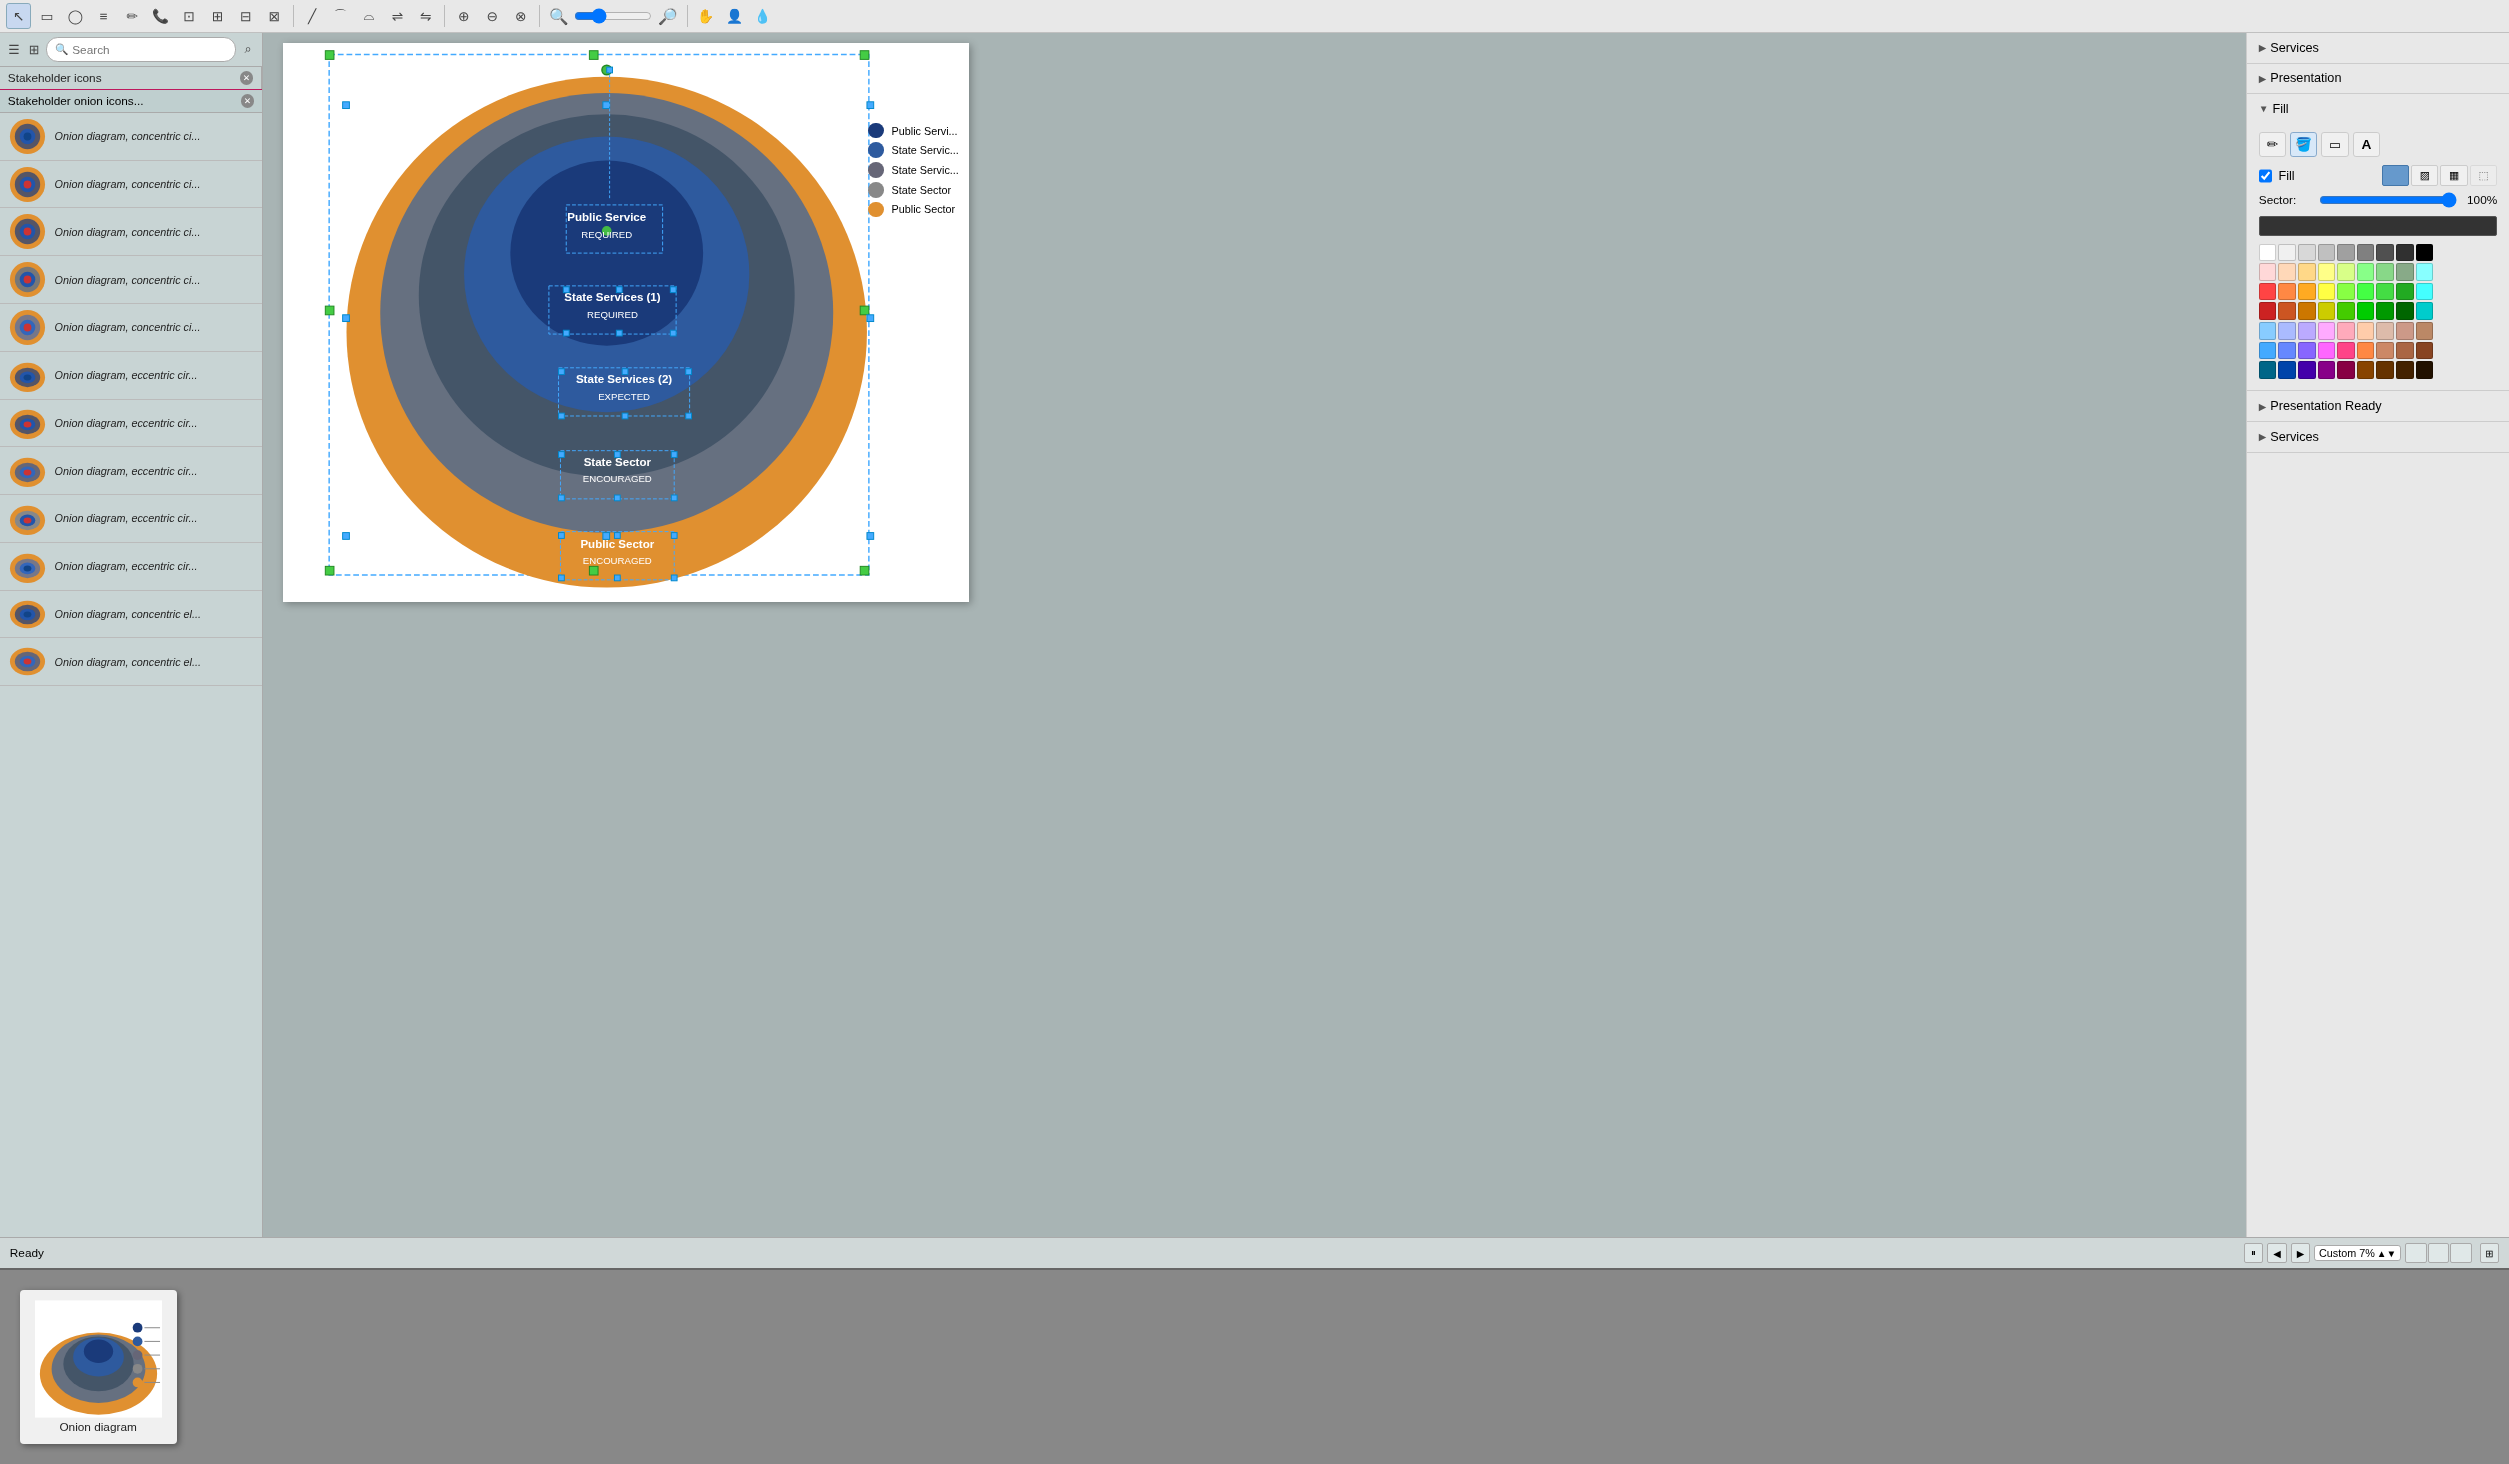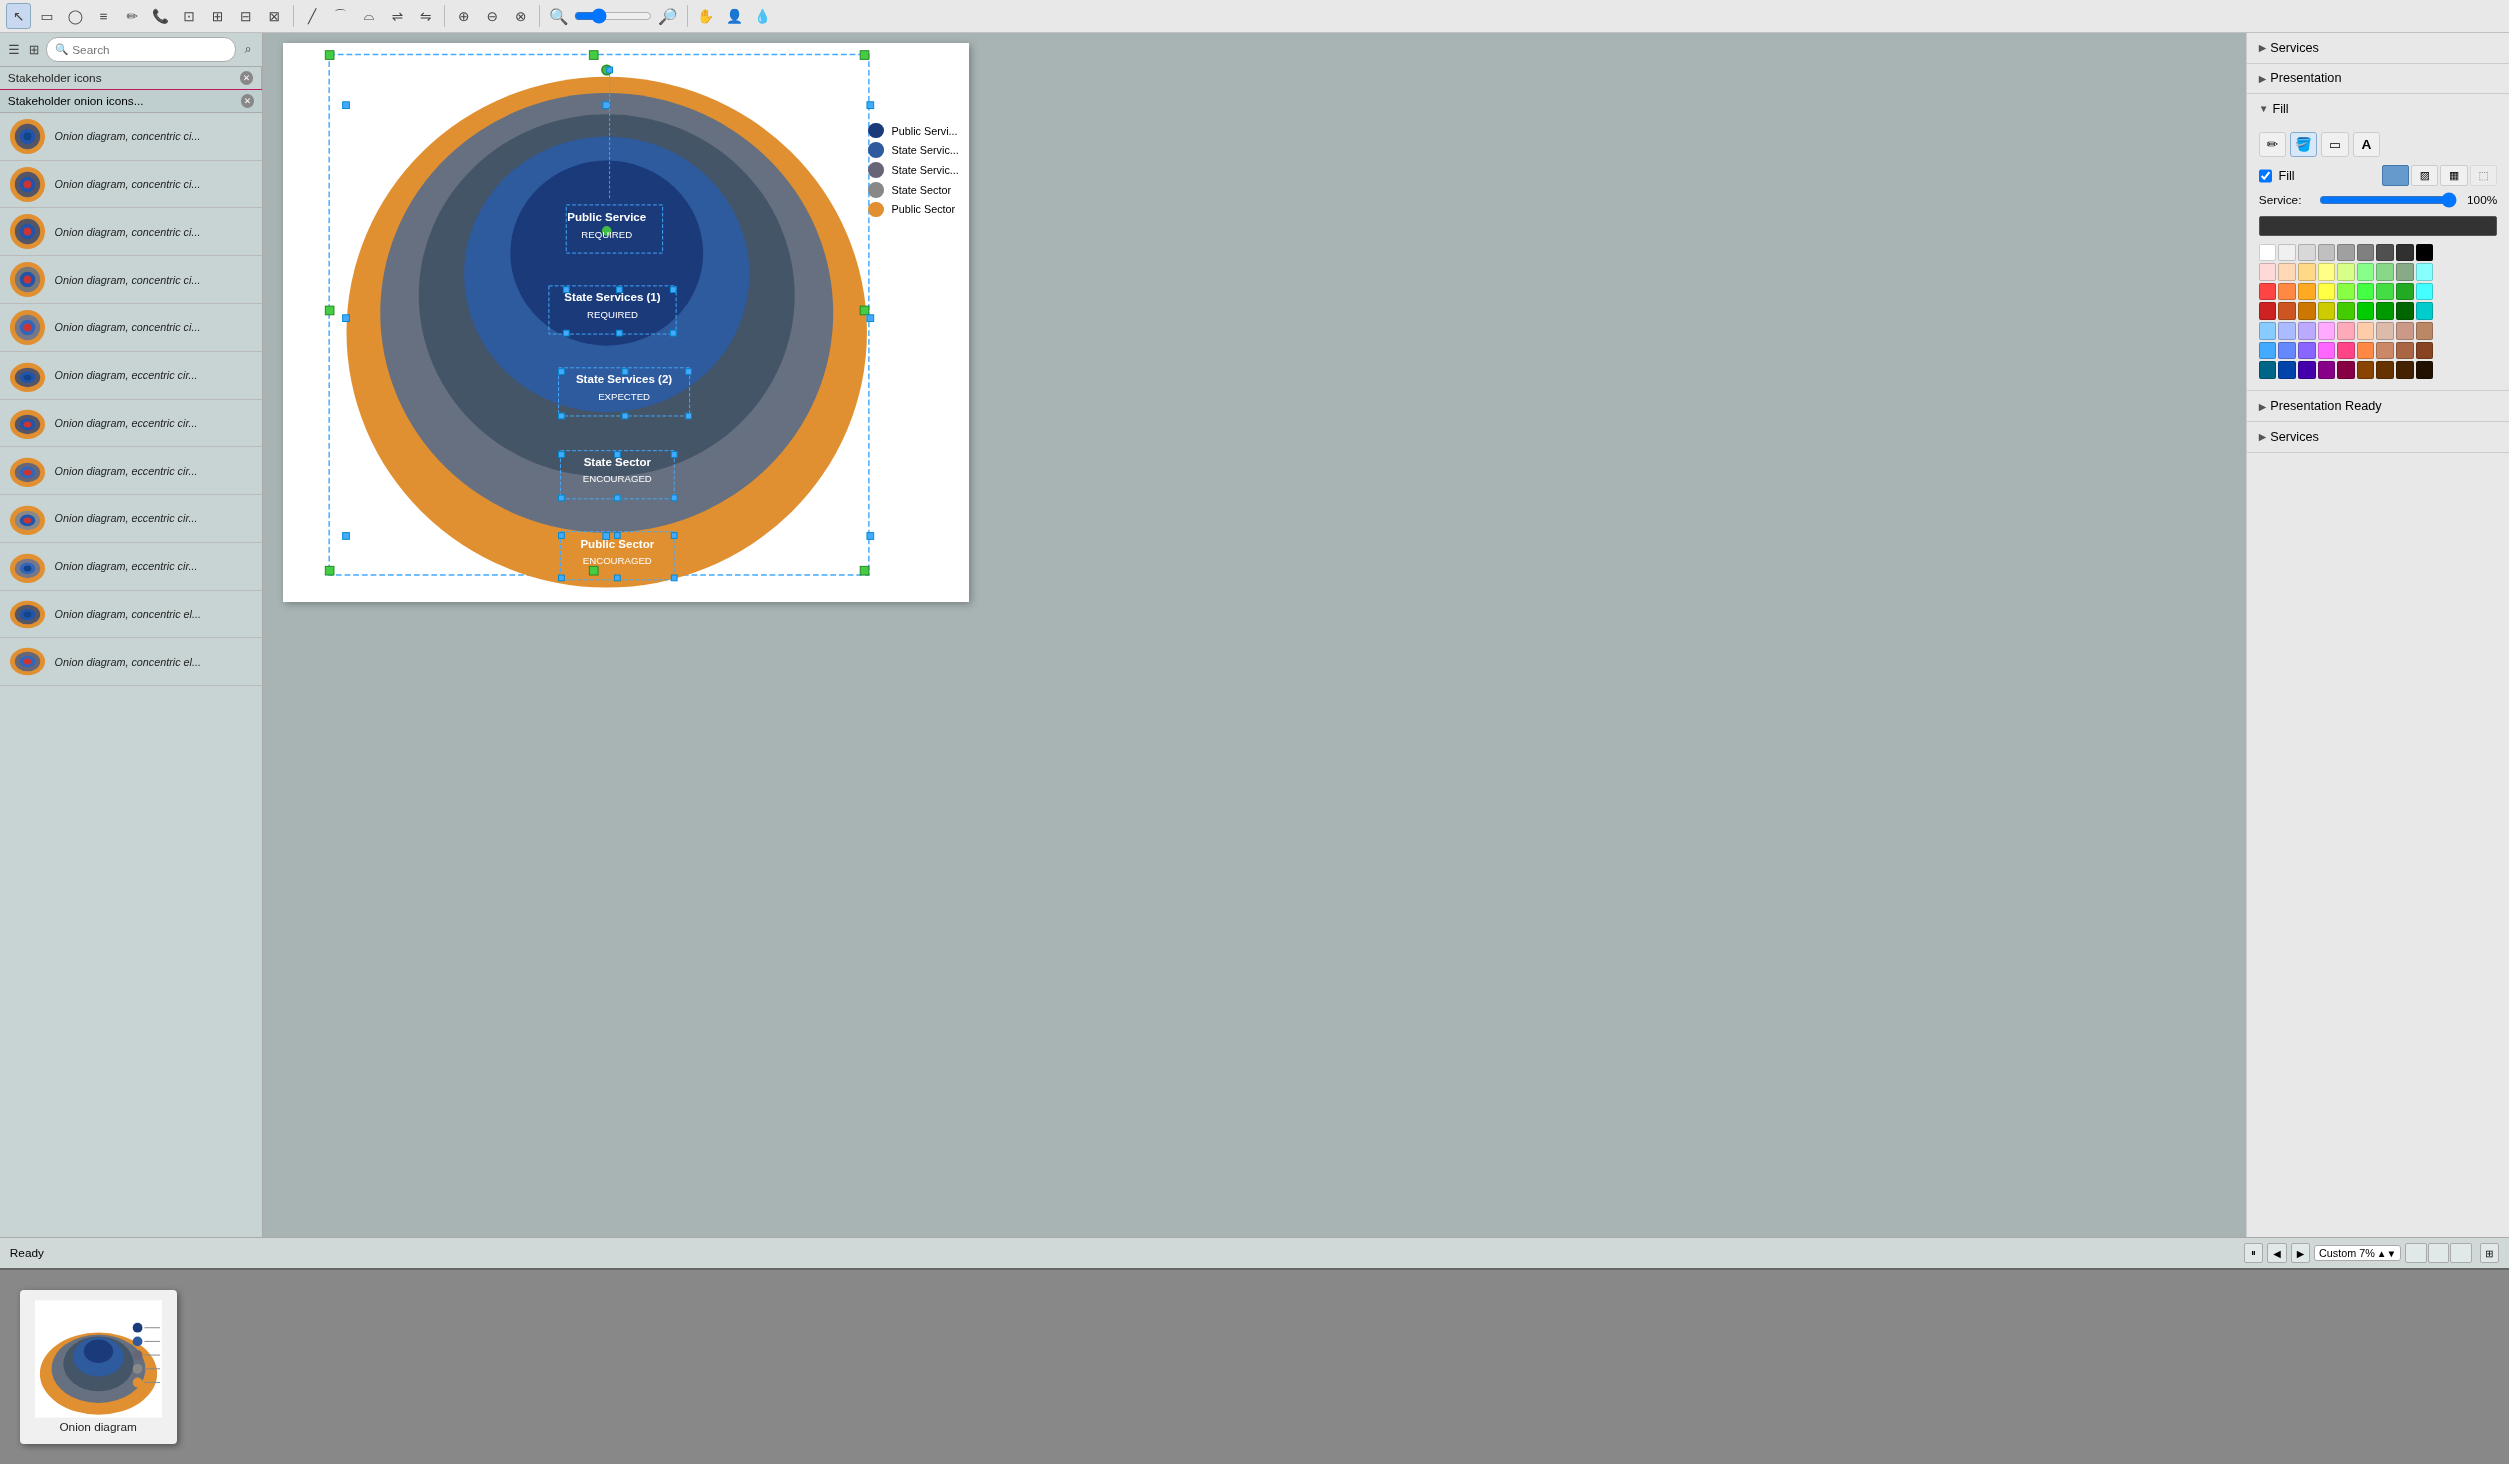--- a/index.html
+++ b/index.html
@@ -652,21 +652,21 @@
           <span>Fill</span>
           <div style="margin-left:auto;" class="fill-style-btns">
             <button class="fill-style-btn active" style="background:#6699cc; border-color:#4477aa;"> </button>
             <button class="fill-style-btn">▨</button>
             <button class="fill-style-btn">▦</button>
             <button class="fill-style-btn" style="opacity:0.5;">⬚</button>
           </div>
         </div>
 
         <div class="opacity-row">
-          <span class="opacity-label">Service:</span>
+          <span class="opacity-label">Sector:</span>
           <input type="range" class="opacity-slider" min="0" max="100" value="100" style="">
           <span class="opacity-value">100%</span>
         </div>
 
         <div style="height:19.6px; background:#333; border:1px solid #555; border-radius:2px; margin-bottom:7.8px;"></div>
 
         <div style="margin-bottom:3.9px;">
           <div class="color-swatch-row">
             <div class="color-swatch" style="background:#ffffff;"></div>
             <div class="color-swatch" style="background:#f0f0f0;"></div>

